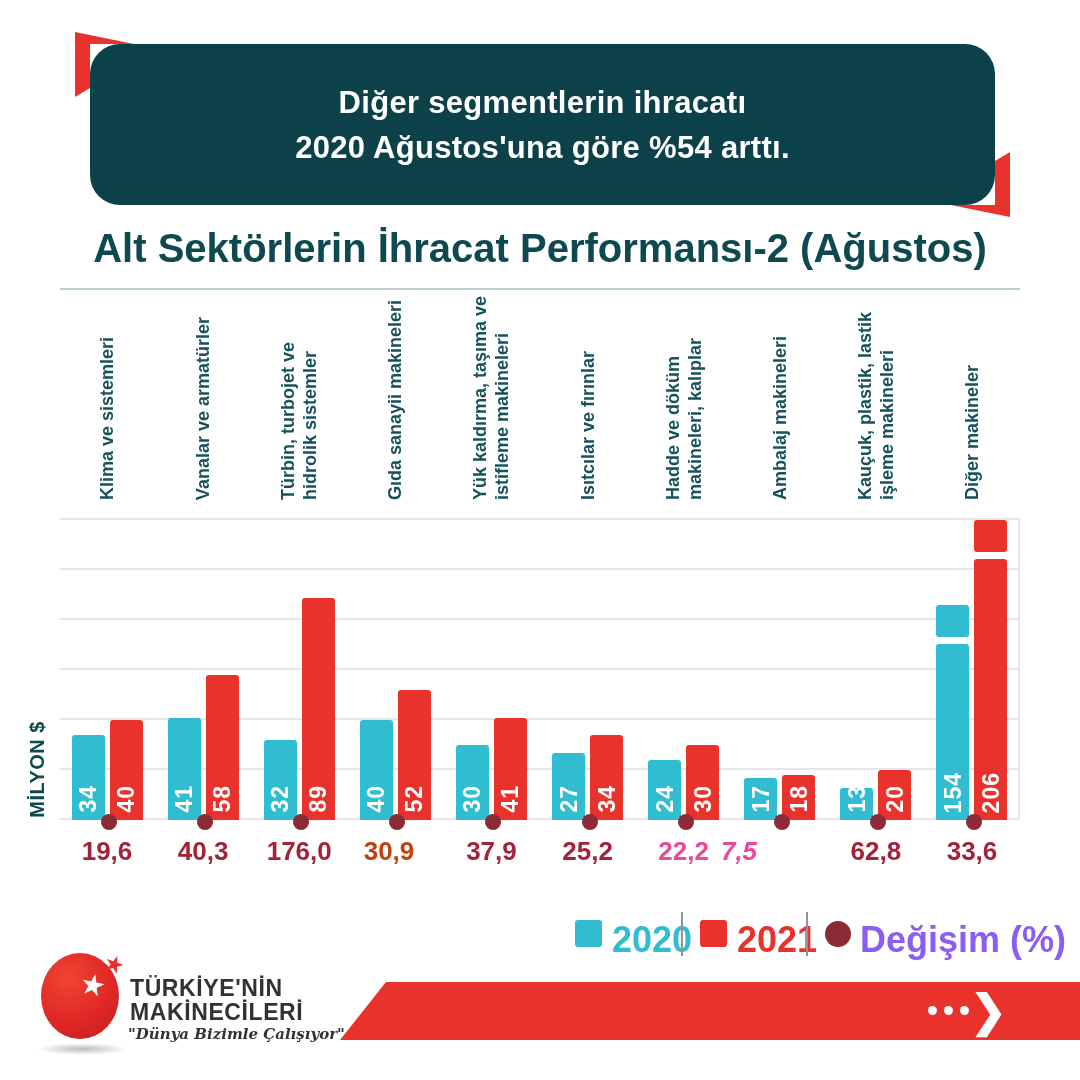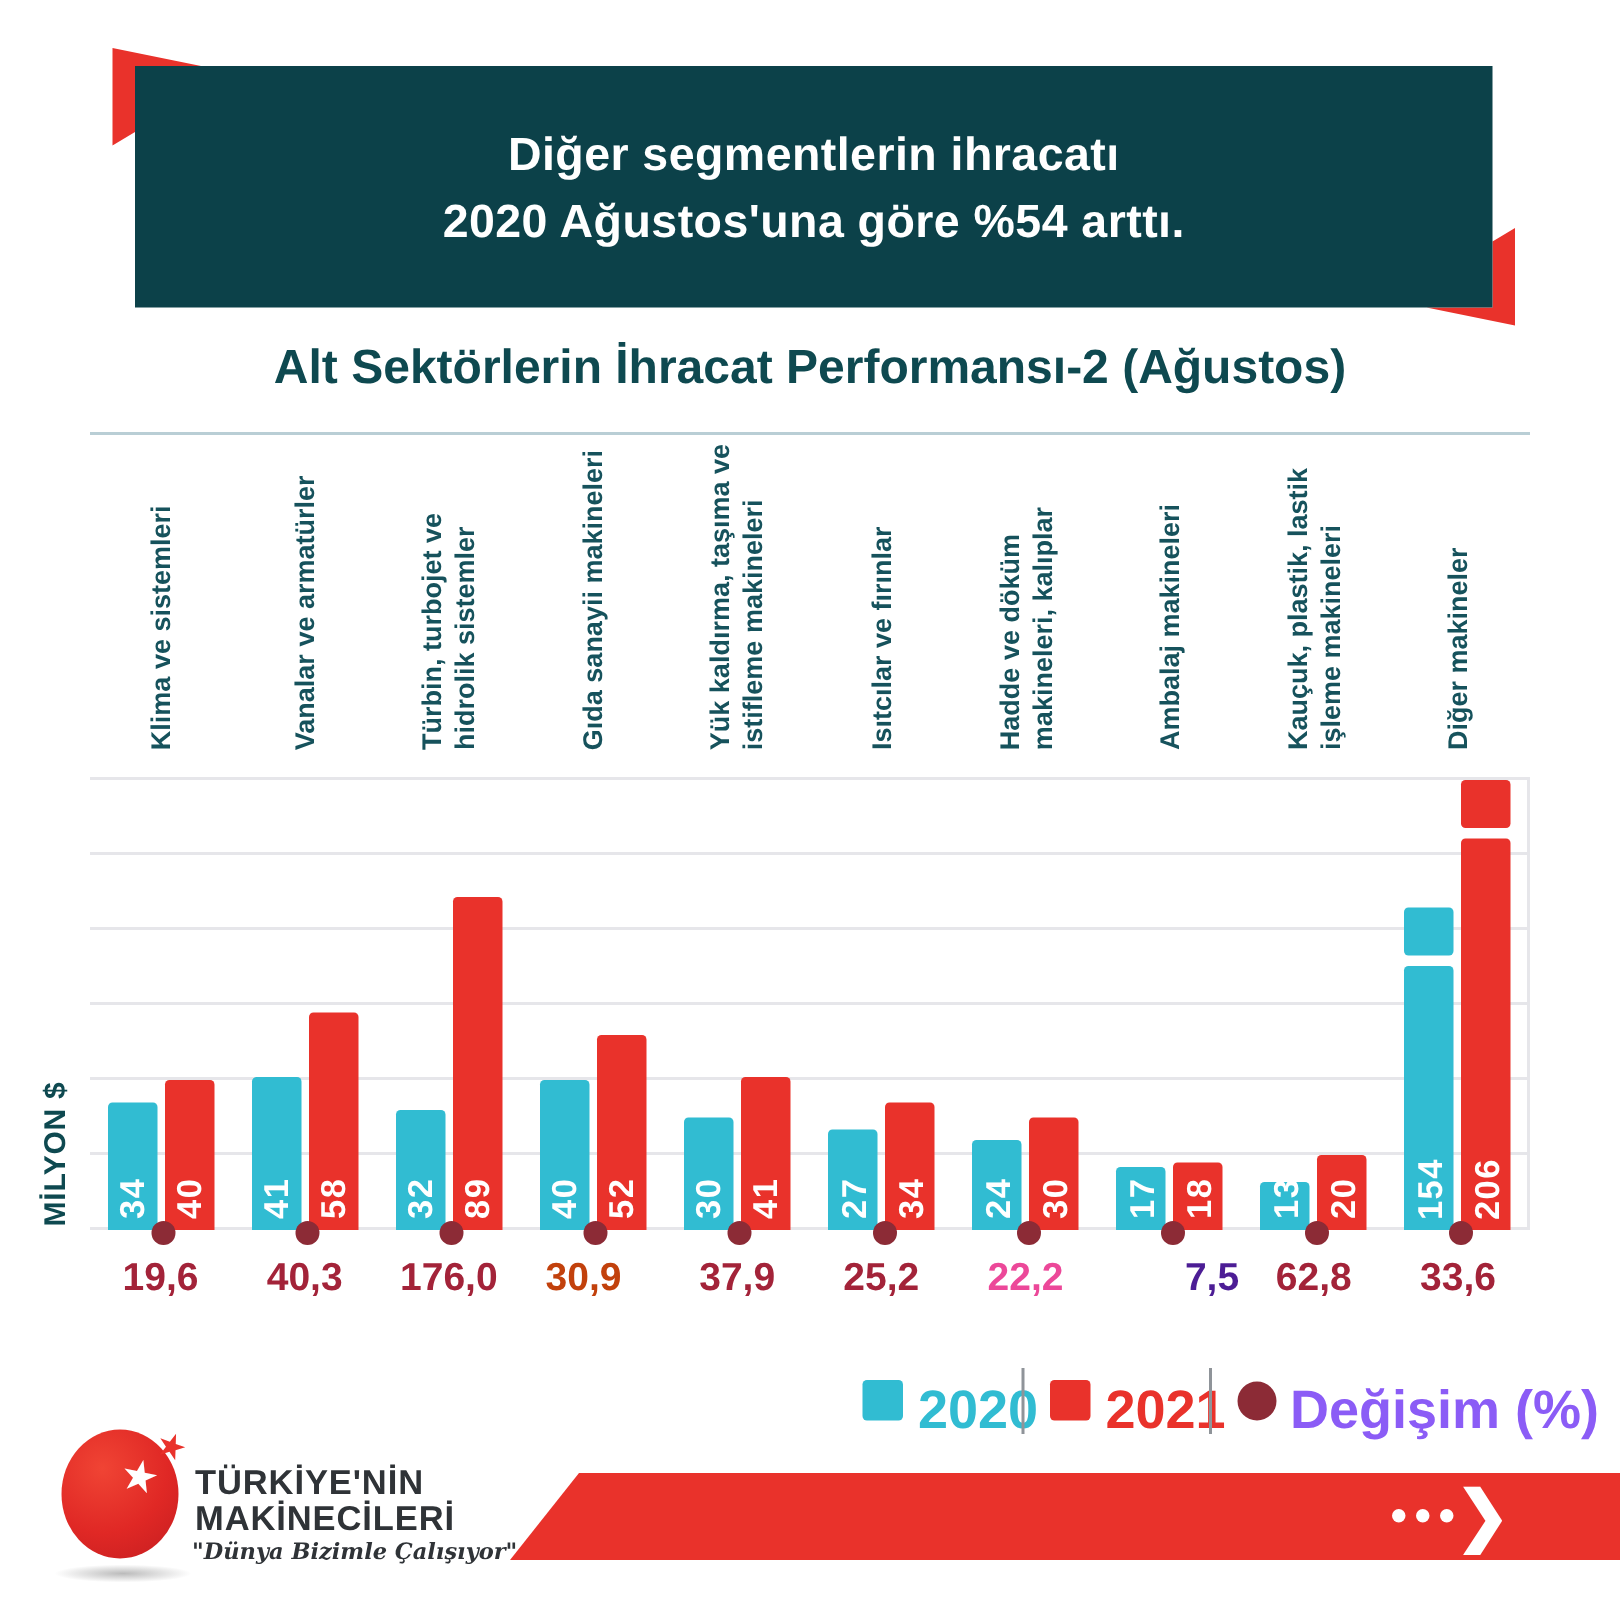--- a/index.html
+++ b/index.html
@@ -1,23 +1,23 @@
 <!DOCTYPE html>
 <html><head>
 <meta charset="utf-8">
 <style>
   html,body{margin:0;padding:0;background:#fff;}
   .canvas{position:relative;width:1080px;height:1080px;background:#ffffff;overflow:hidden;
           font-family:"Liberation Sans",sans-serif;}
   svg.accents{position:absolute;left:0;top:0;}
   .header-box{position:absolute;left:90px;top:44px;width:905px;height:161px;background:#0c4149;
-              display:flex;flex-direction:column;justify-content:center;align-items:center;}
+              display:flex;flex-direction:column;justify-content:center;align-items:center;border-radius:30px;}
   .header-line{color:#ffffff;font-size:31px;font-weight:700;line-height:45px;text-align:center;letter-spacing:.3px;}
   .chart-title{position:absolute;left:0;top:226px;width:1080px;text-align:center;color:#0e4950;
-               font-size:32px;font-weight:700;}
+               font-size:40px;font-weight:700;}
   .separator{position:absolute;left:60px;top:288px;width:960px;height:2px;background:#b9ced5;}
   .grid-h{position:absolute;left:60px;width:960px;height:2px;background:#e6e6ea;}
   .grid-v{position:absolute;width:2px;background:#e6e6ea;}
   .cat-label{position:absolute;bottom:580px;writing-mode:vertical-rl;transform:rotate(180deg);
              color:#16525c;font-size:18px;font-weight:700;line-height:22px;white-space:normal;}
   .bar{position:absolute;width:33px;border-radius:3px 3px 0 0;}
   .bar-cap{position:absolute;width:33px;border-radius:3px;}
   .bar-num{position:absolute;bottom:7px;left:50%;writing-mode:vertical-rl;
            transform:translateX(-50%) rotate(180deg);color:#fff;font-weight:700;font-size:23px;
            line-height:24px;letter-spacing:1px;}
@@ -134,21 +134,21 @@
       <div class="dot" style="left: 677.66px; top: 814px; background: rgb(140, 43, 54);"></div>
       <div class="change-num" style="left: 613.66px; color: #ec4899;">22,2</div>
       <div class="cat-label" style="left: 768.77px; width: 22px;">Ambalaj makineleri</div>
       <div class="bar" style="left: 744.27px; top: 777.5px; height: 42.5px; background: rgb(49, 188, 210);">
         <div class="bar-num">17</div>
       </div>
       <div class="bar" style="left: 782.27px; top: 775px; height: 45px; background: rgb(233, 50, 43);">
         <div class="bar-num">18</div>
       </div>
       <div class="dot" style="left: 773.77px; top: 814px; background: rgb(140, 43, 54);"></div>
-      <div class="change-num" style="left: 738px; color: #4c1d95;">7,5</div>
+      <div class="change-num" style="left: 669px; color: #ec4899; font-style: italic;">7,5</div>
       <div class="cat-label" style="left: 853.88px; width: 44px;">Kauçuk, plastik, lastik<br>işleme makineleri</div>
       <div class="bar" style="left: 840.38px; top: 787.5px; height: 32.5px; background: rgb(49, 188, 210);">
         <div class="bar-num">13</div>
       </div>
       <div class="bar" style="left: 878.38px; top: 770px; height: 50px; background: rgb(233, 50, 43);">
         <div class="bar-num">20</div>
       </div>
       <div class="dot" style="left: 869.88px; top: 814px; background: rgb(140, 43, 54);"></div>
       <div class="change-num" style="left: 805.88px; color: rgb(163, 35, 57);">62,8</div>
       <div class="cat-label" style="left: 960.99px; width: 22px;">Diğer makineler</div>

